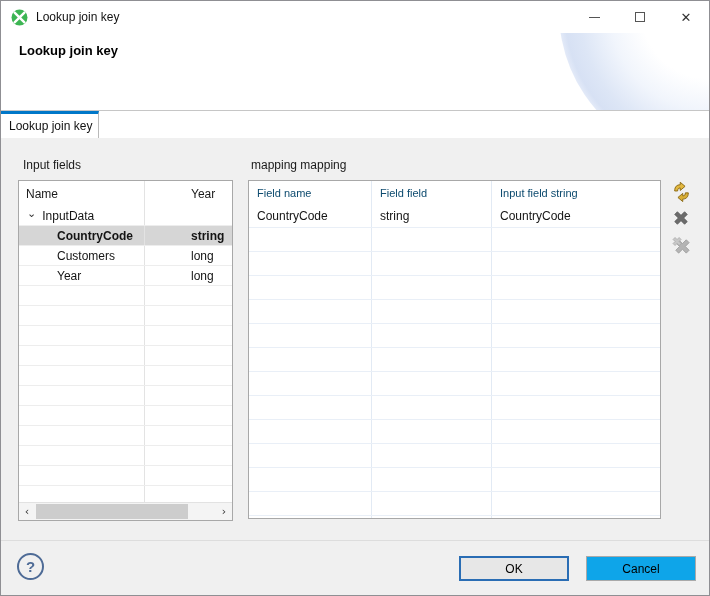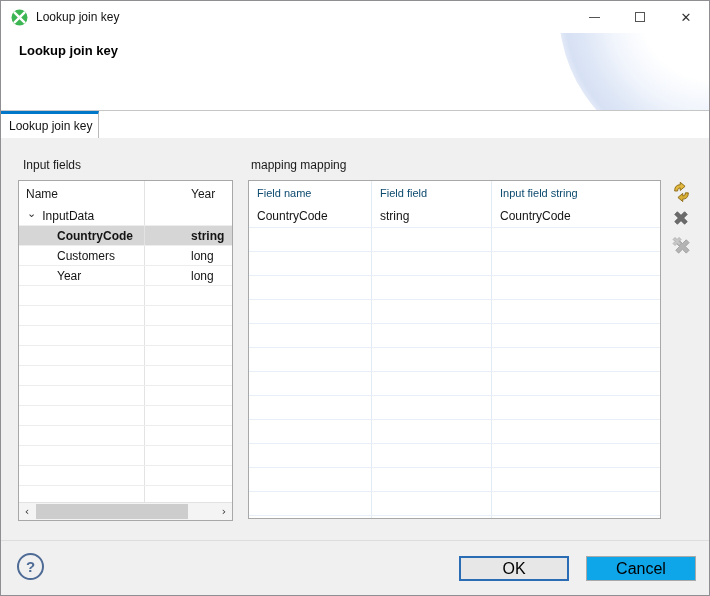--- a/index.html
+++ b/index.html
@@ -78,21 +78,21 @@
   .side-icons { position:absolute; left:666px; top:42px; width:28px; display:flex;
                 flex-direction:column; align-items:center; gap:5px; }
   .icon-btn { width:22px; height:22px; display:flex; align-items:center; justify-content:center; }
 
   
   .footer { position:absolute; left:0; bottom:0; right:0; height:55px; background:#f0f0f0;
             border-top:1px solid #ddd; }
   .help-btn { position:absolute; left:16px; top:12px; width:27px; height:27px; border-radius:50%;
               border:2px solid #4e6b96; color:#4e6b96; font-size:15px; font-weight:bold;
               display:flex; align-items:center; justify-content:center; background:transparent; }
-  .btn { position:absolute; top:15px; width:110px; height:25px; font-size:16px; color:#000;
+  .btn { position:absolute; top:15px; width:110px; height:25px; font-size:12px; color:#000;
          display:flex; align-items:center; justify-content:center;
          font-family:"Liberation Sans",sans-serif; }
   .btn-ok { left:458px; background:#e7e7e7; border:2px solid #2a6db4; }
   .btn-cancel { left:585px; background:#0ea5e9; border:1px solid #a9a9a9; }
 </style>
 </head>
 <body>
 
 <div class="window">
 

